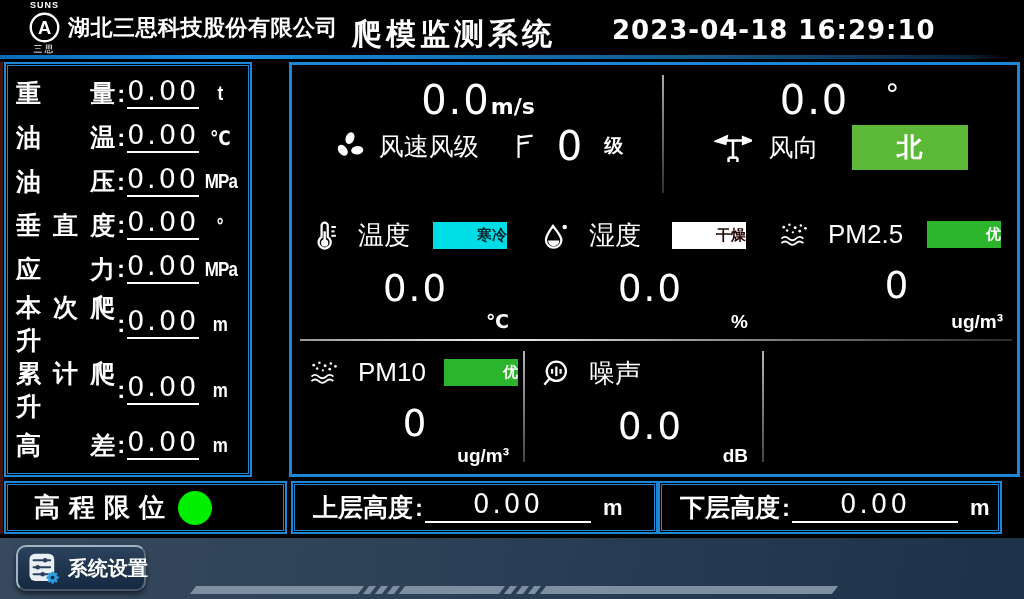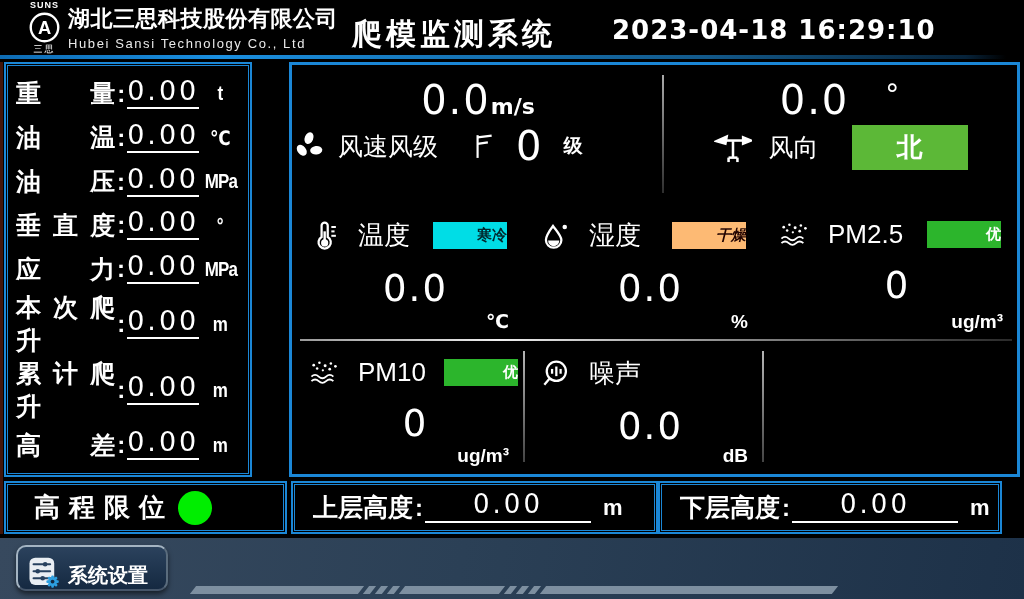--- a/index.html
+++ b/index.html
@@ -42,21 +42,21 @@
   
   .right-panel{position:absolute;left:289px;top:62px;width:731px;height:415px;
     border:3px solid var(--accent);background:#000}
   .wind-row{position:relative;height:137px;display:flex}
   .wind-speed{width:372px;position:relative}
   .wind-dir{flex:1;position:relative}
   .wdivider{position:absolute;left:370px;top:10px;height:118px;width:2px;
     background:linear-gradient(180deg,#aaa,#2e2e2e)}
   .ws-val{margin-top:12px;text-align:center;font-size:40px;letter-spacing:2px;font-family:"DejaVu Sans",sans-serif}
   .ws-val .u{font-size:22px;font-weight:bold;letter-spacing:0;}
-  .ws-line2{display:flex;align-items:center;gap:12px;margin-top:0px}
+  .ws-line2{display:flex;align-items:center;justify-content:center;gap:12px;margin-top:0px}
   .ws-line2 .lbl{font-size:25px}
   .ws-line2 .lvl{font-size:40px;font-family:"DejaVu Sans",sans-serif;margin-left:8px}
   .ws-line2 .lvlu{font-size:19px;font-weight:bold;margin-left:10px}
   .flag-icon{margin-left:20px}
   .wd-val{margin-top:12px;text-align:center;font-size:40px;letter-spacing:2px;font-family:"DejaVu Sans",sans-serif}
   .wd-val .deg{font-size:28px;margin-left:36px;vertical-align:10px}
   .wd-line2{display:flex;align-items:center;justify-content:center;gap:17px;margin-top:2px}
   .wd-line2 .lbl{font-size:25px}
   .dir-badge{min-width:116px;text-align:center;padding:5px 0;font-size:26px;font-weight:bold;margin-left:16px}
 
@@ -88,45 +88,44 @@
   .hline{width:166px;text-align:center;border-bottom:2px solid #fff;font-size:26px;letter-spacing:3px;
     font-family:"DejaVu Sans",sans-serif;padding-bottom:2px;margin-bottom:4px}
   .hunit{font-size:22px;font-weight:bold;margin-left:12px}
 
   
   .taskbar{position:absolute;left:0;top:538px;width:100%;height:61px;
     background:linear-gradient(100deg,#37495e,#2b4056 45%,#1d3148)}
   .stripes{position:absolute;left:193px;bottom:5px;display:flex;gap:5px;height:8px}
   .stripes div{background:#7d8fa0;transform:skewX(-38deg)}
   .s-a{width:168px}.s-b{width:7px}.s-c{width:100px}.s-d{width:292px}
-  .settings-btn{position:absolute;left:16px;top:545px;width:152px;height:46px;border-radius:10px;
+  .settings-btn{position:absolute;left:16px;top:545px;width:130px;height:46px;border-radius:10px;
     background:linear-gradient(180deg,#2b425d,#152941);
     border:2px solid #a4b4c2;border-right-color:#5a6c7d;border-bottom-color:#46566a;
-    display:flex;align-items:flex-end;gap:8px;padding:0 9px;cursor:pointer;
+    display:flex;align-items:center;gap:8px;padding:0 9px;cursor:pointer;
     box-shadow:0 3px 5px rgba(0,0,0,.55)}
   .settings-btn svg{width:33px;height:33px;flex:none}
   .settings-btn .lbl{font-size:20px;font-weight:bold;color:#fff;white-space:nowrap}
 </style>
 </head>
 <body>
 
 <div id="screen">
 
   <div class="header">
     <div class="logo">
       <span class="suns">SUNS</span>
       <svg viewBox="0 0 36 36">
         <circle cx="18" cy="18" r="15" fill="none" stroke="#fff" stroke-width="2.6"></circle>
         <text x="18" y="25.5" text-anchor="middle" font-size="20" font-weight="bold" fill="#fff" font-family="Liberation Sans, sans-serif">A</text>
       </svg>
       <span class="ss">三思</span>
     </div>
     <div class="company">
       <div class="cn">湖北三思科技股份有限公司</div>
-      <div class="en">Hubei Sansi Technology Co., Ltd</div>
     </div>
     <div class="title">爬模监测系统</div>
     <div class="datetime">2023-04-18 16:29:10</div>
   </div>
   <div class="header-line"></div>
   <div class="edge"></div>
 
   <div class="left-panel dbl">
     <div class="mrow">
       <span class="mlabel">重量</span>
@@ -245,21 +244,21 @@
       </div>
 
       <div class="gcell">
         <div class="ghead">
           <svg viewBox="0 0 24 24">
             <path d="M10.5 4.5 C7 9.2,5.2 12.2,5.2 15 a5.8 5.8 0 0 0 11.6 0 C16.8 12.2,14 9.2,10.5 4.5Z" fill="none" stroke="#fff" stroke-width="1.7"></path>
             <path d="M6.8 15.4 a4.2 4.2 0 0 0 8.4 0 Z" fill="#fff"></path>
             <circle cx="19.3" cy="5.3" r="1.7" fill="#fff"></circle>
           </svg>
           <span class="glabel">湿度</span>
-          <span class="gbadge" style="background: #fdba74; color: rgb(33, 3, 0); font-style: italic;">干燥</span>
+          <span class="gbadge" style="background: #ffffff; color: rgb(33, 3, 0);">干燥</span>
         </div>
         <div class="gval">0.0</div>
         <div class="gunit">%</div>
       </div>
 
       <div class="gcell">
         <div class="ghead">
           <svg viewBox="0 0 28 24">
             <g fill="#fff">
               <circle cx="5" cy="6" r="1.2"></circle>

